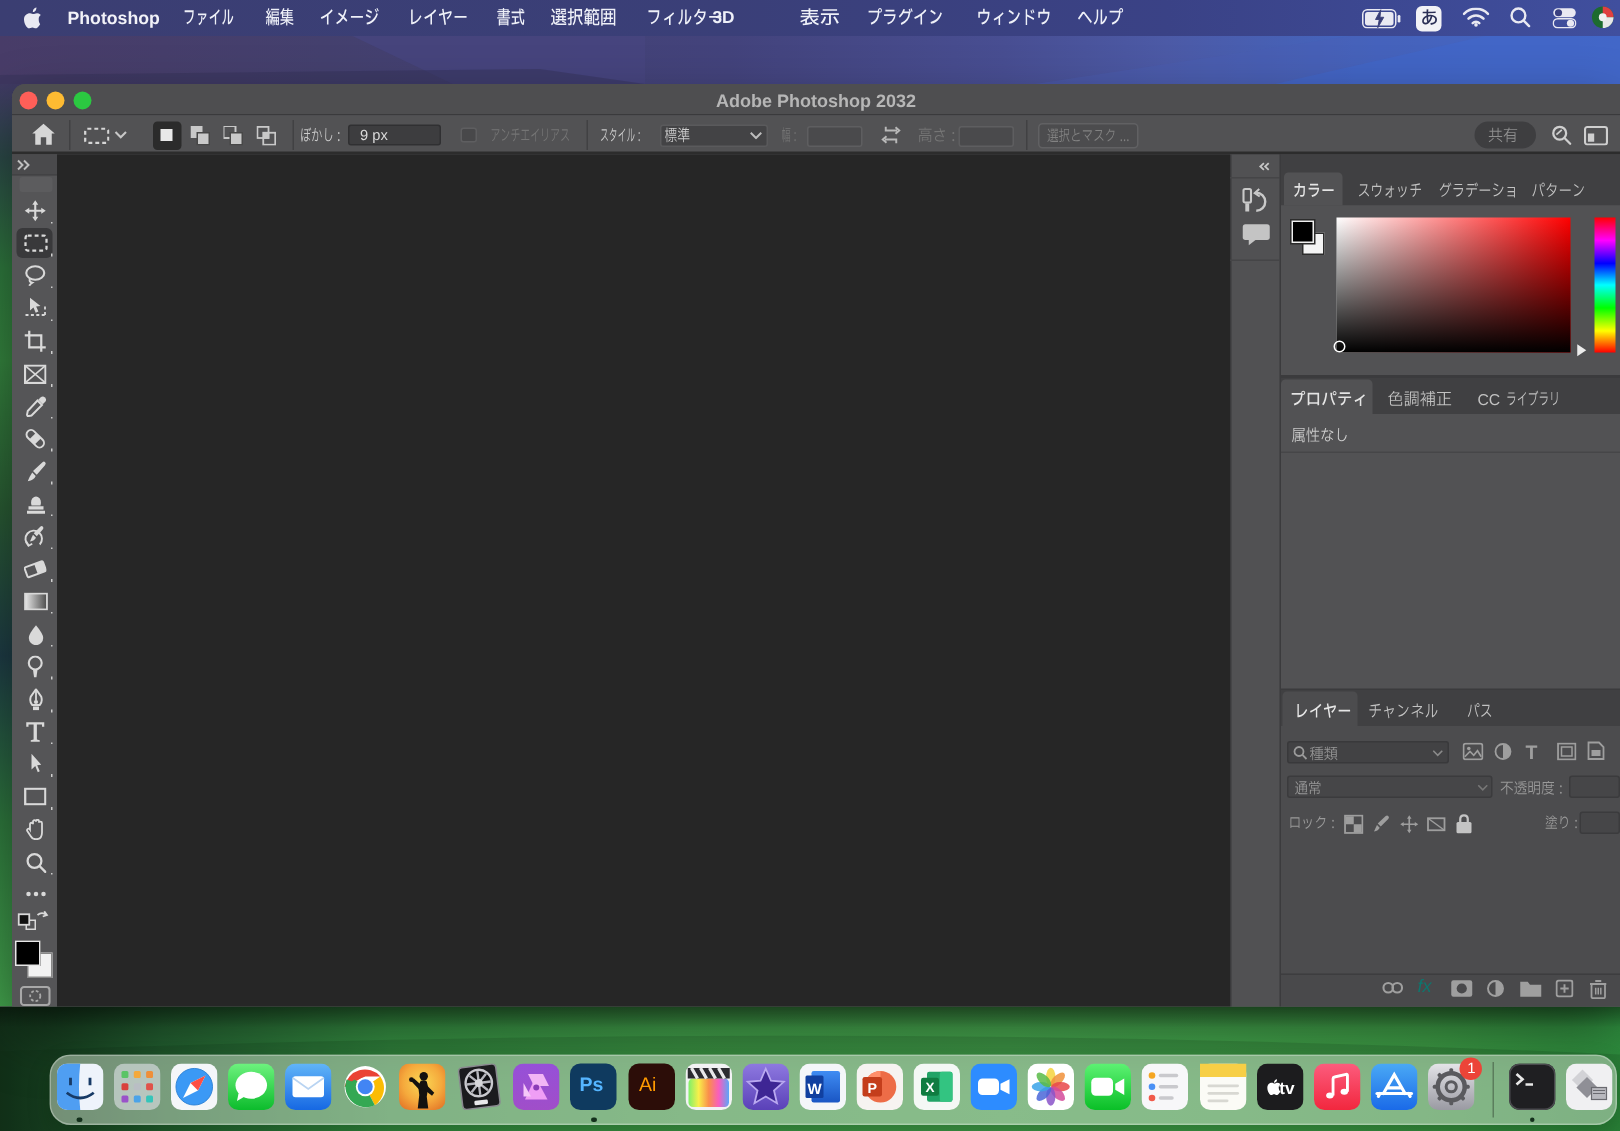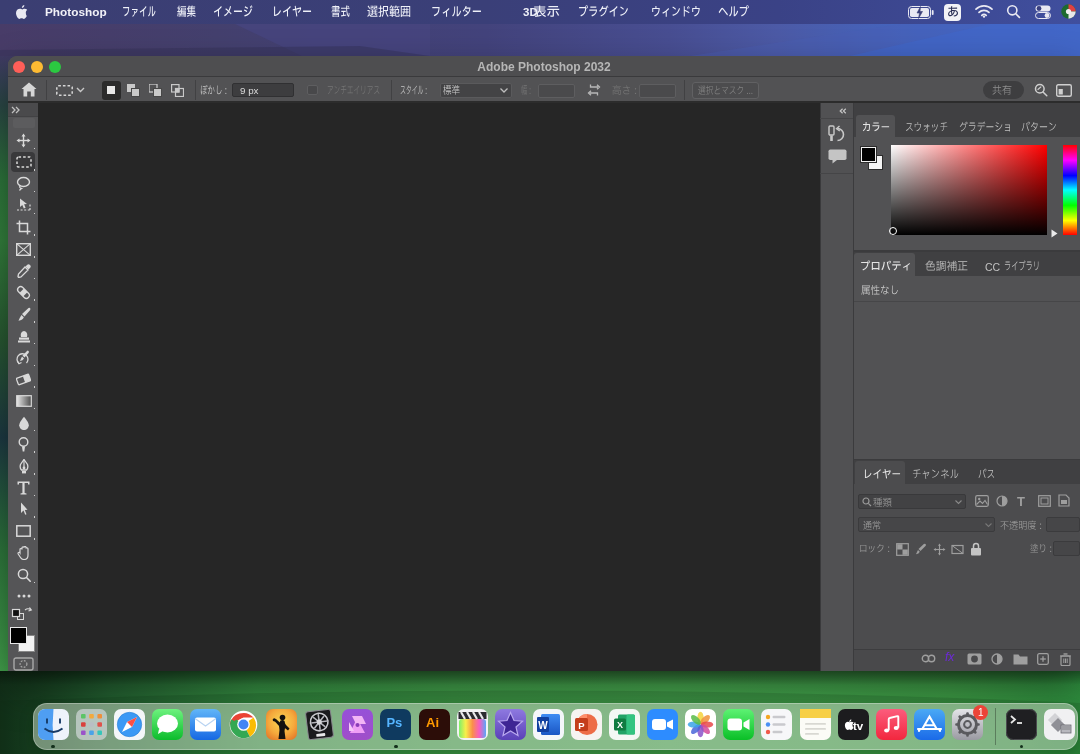--- a/index.html
+++ b/index.html
@@ -54,21 +54,21 @@
   </svg>
 <svg style="position:absolute;left:578px;top:2px;width:53px;height:18px;overflow:visible" viewBox="0 0 53 18">
     <path transform="translate(0,14) scale(0.8160,1)" d="M12.2 -9.1Q12.2 -8.4 11.8 -8.0Q11.3 -7.6 10.6 -7.6Q10.3 -7.6 10.1 -7.6Q9.9 -4.4 8.3 -2.4Q6.7 -0.5 3.6 0.5L3.0 -0.8Q5.0 -1.4 6.2 -2.3Q7.4 -3.2 8.0 -4.5Q8.7 -5.8 8.8 -7.7H1.3V-8.9H9.0Q9.0 -9.0 9.0 -9.1Q9.0 -9.8 9.4 -10.2Q9.9 -10.7 10.6 -10.7Q11.3 -10.7 11.8 -10.2Q12.2 -9.8 12.2 -9.1ZM11.4 -9.2Q11.4 -9.5 11.2 -9.7Q11.0 -9.9 10.6 -9.9Q10.2 -9.9 10.0 -9.7Q9.8 -9.5 9.8 -9.2V-9.0Q9.8 -8.7 10.0 -8.5Q10.2 -8.3 10.6 -8.3Q11.0 -8.3 11.2 -8.5Q11.4 -8.7 11.4 -9.0Z M15.1 -9.5H22.4V-8.3H15.1ZM13.9 -6.5H23.4Q23.3 -3.7 21.6 -2.0Q20.0 -0.2 17.1 0.4L16.5 -0.9Q18.9 -1.3 20.3 -2.4Q21.6 -3.5 22.0 -5.3H13.9Z M36.3 -10.5Q36.9 -9.4 37.3 -8.4L36.5 -8.0Q36.0 -9.2 35.5 -10.2ZM34.8 -10.1Q35.5 -8.9 35.9 -7.9L35.4 -7.7Q35.1 -4.6 33.2 -2.5Q31.3 -0.4 28.1 0.6L27.6 -0.6Q30.4 -1.4 32.0 -3.1Q33.6 -4.7 34.0 -7.1H29.7Q29.1 -6.3 28.4 -5.6Q27.8 -4.9 26.8 -4.2L26.0 -5.2Q28.6 -7.1 29.8 -10.0L31.0 -9.6Q30.7 -8.9 30.4 -8.3H34.7Q34.4 -9.1 34.0 -9.7Z M48.5 -8.9Q47.0 -7.4 45.0 -6.1V0.4H43.7V-5.3Q41.5 -4.1 39.1 -3.3L38.6 -4.5Q41.2 -5.3 43.5 -6.7Q45.9 -8.1 47.6 -9.9Z M55.5 -6.2Q53.8 -7.4 51.7 -8.4L52.4 -9.5Q54.4 -8.6 56.2 -7.3ZM51.9 -1.4Q54.1 -1.8 55.6 -2.6Q57.1 -3.3 58.2 -4.6Q59.3 -5.9 60.1 -7.9L61.2 -7.2Q60.4 -5.1 59.2 -3.7Q58.0 -2.3 56.3 -1.4Q54.6 -0.5 52.3 -0.1Z" fill="#eef0f8"></path>
   </svg>
 <svg style="position:absolute;left:651px;top:2px;width:52px;height:18px;overflow:visible" viewBox="0 0 52 18">
     <path transform="translate(0,14) scale(0.8000,1)" d="M6.8 -8.1H10.9Q10.8 -5.6 10.2 -4.0Q9.5 -2.3 8.2 -1.2Q6.8 -0.1 4.6 0.4L4.0 -0.8Q5.9 -1.2 7.0 -2.0Q8.2 -2.8 8.8 -4.0Q9.4 -5.2 9.5 -6.9H2.8V-4.1H1.5V-8.1H5.5V-10.1H6.8Z M22.6 -7.0Q21.3 -5.8 19.7 -4.7V0.7H18.4V-4.0Q16.8 -3.0 14.8 -2.3L14.3 -3.4Q16.4 -4.1 18.3 -5.3Q20.3 -6.5 21.8 -7.9Z M30.5 -6.2Q28.8 -7.4 26.7 -8.4L27.4 -9.5Q29.4 -8.6 31.2 -7.3ZM26.9 -1.4Q29.1 -1.8 30.6 -2.6Q32.1 -3.3 33.2 -4.6Q34.3 -5.9 35.1 -7.9L36.2 -7.2Q35.4 -5.1 34.2 -3.7Q33.0 -2.3 31.3 -1.4Q29.6 -0.5 27.3 -0.1Z M47.5 -7.4Q46.9 -8.6 46.4 -9.5L47.2 -9.9Q47.9 -8.8 48.3 -7.7ZM42.2 -9.8V-6.3Q43.5 -5.9 45.0 -5.2Q46.6 -4.6 48.1 -3.8L47.5 -2.7Q46.2 -3.4 44.8 -4.0Q43.4 -4.6 42.2 -5.0V0.6H41.0V-9.8ZM46.0 -6.8Q45.5 -7.9 44.9 -8.9L45.7 -9.3Q46.4 -8.1 46.8 -7.1Z M56.8 -8.1H60.9Q60.8 -5.6 60.2 -4.0Q59.5 -2.3 58.2 -1.2Q56.8 -0.1 54.6 0.4L54.0 -0.8Q55.9 -1.2 57.0 -2.0Q58.2 -2.8 58.8 -4.0Q59.4 -5.2 59.5 -6.9H52.8V-4.1H51.5V-8.1H55.5V-10.1H56.8Z" fill="#eef0f8"></path>
   </svg>
 <svg style="position:absolute;left:718px;top:2px;width:33px;height:18px;overflow:visible" viewBox="0 0 33 18">
     <path transform="translate(0,14) scale(0.8267,1)" d="M5.8 -6.5Q5.5 -6.8 5.2 -6.8Q4.9 -6.8 4.7 -6.4L1.7 -2.8L0.8 -3.9L3.7 -7.4Q4.0 -7.8 4.4 -8.0Q4.7 -8.2 5.1 -8.2Q5.5 -8.2 5.8 -8.1Q6.2 -7.9 6.5 -7.5L12.0 -1.7L11.2 -0.5Z M24.3 -4.8Q23.8 -3.0 22.7 -1.7Q21.6 -0.4 20.2 0.2H19.0L19.1 -9.7H20.3V-1.2Q21.2 -1.8 21.9 -2.8Q22.7 -3.8 23.2 -5.5ZM15.9 -9.6H17.1V-5.9Q17.1 -3.6 16.4 -2.1Q15.7 -0.6 14.3 0.5L13.4 -0.6Q14.7 -1.5 15.3 -2.7Q15.9 -3.9 15.9 -5.9Z M37.2 -9.1Q37.2 -8.4 36.8 -8.0Q36.3 -7.6 35.6 -7.6Q35.3 -7.6 35.1 -7.6Q34.9 -4.4 33.3 -2.4Q31.7 -0.5 28.6 0.5L28.0 -0.8Q29.9 -1.4 31.2 -2.3Q32.4 -3.2 33.0 -4.5Q33.7 -5.8 33.8 -7.7H26.3V-8.9H34.0Q34.0 -9.0 34.0 -9.1Q34.0 -9.8 34.4 -10.2Q34.9 -10.7 35.6 -10.7Q36.3 -10.7 36.8 -10.2Q37.2 -9.8 37.2 -9.1ZM36.4 -9.2Q36.4 -9.5 36.2 -9.7Q36.0 -9.9 35.6 -9.9Q35.2 -9.9 35.0 -9.7Q34.8 -9.5 34.8 -9.2V-9.0Q34.8 -8.7 35.0 -8.5Q35.2 -8.3 35.6 -8.3Q36.0 -8.3 36.2 -8.5Q36.4 -8.7 36.4 -9.0Z" fill="#eef0f8"></path>
   </svg>
-<div class="abs" style="left:523px;top:5.5px;font-size:11.5px;font-weight:bold;color:#eef0f8;">3D</div>
+<div class="abs" style="left:475px;top:5.5px;font-size:11.5px;font-weight:bold;color:#eef0f8;">3D</div>
 <svg class="abs" style="left:908px;top:5.5px" width="26" height="13" viewBox="0 0 26 13">
     <rect x="0.5" y="0.5" width="22" height="12" rx="3" fill="none" stroke="#e9e9f2" stroke-width="1"></rect>
     <rect x="2" y="2" width="19" height="9" rx="1.8" fill="#e9e9f2"></rect>
     <rect x="23.8" y="4" width="1.8" height="5" rx="0.9" fill="#e9e9f2"></rect>
     <path d="M12.5 0.5 L9 7 L11.5 7 L10.5 12.5 L14.5 5.5 L12 5.5 Z" fill="#3a3f78" stroke="#3a3f78" stroke-width="0.6"></path>
     </svg>
 <div class="abs" style="left:944px;top:3.5px;width:17px;height:17px;border-radius:4px;background:#f2f2f6;"></div>
 <svg style="position:absolute;left:947px;top:2.5px;width:14px;height:18px;overflow:visible" viewBox="0 0 14 18">
     <path transform="translate(0,13) scale(1.0000,1)" d="M11.0 -2.8Q11.0 -1.3 9.9 -0.5Q8.8 0.4 6.9 0.6L6.6 -0.6Q8.2 -0.7 9.0 -1.2Q9.8 -1.8 9.8 -2.9Q9.8 -3.7 9.3 -4.2Q8.8 -4.8 7.9 -5.0Q7.5 -3.4 6.8 -2.2Q6.1 -1.1 5.2 -0.4Q4.3 0.3 3.3 0.3Q2.3 0.3 1.7 -0.3Q1.1 -0.9 1.1 -1.9Q1.1 -3.1 1.9 -4.1Q2.7 -5.1 4.0 -5.6Q4.0 -6.4 4.0 -7.2Q2.3 -7.2 1.4 -7.2L1.5 -8.2Q3.0 -8.2 4.0 -8.2Q4.1 -8.9 4.1 -9.8L5.3 -9.7Q5.2 -9.3 5.1 -8.2Q8.1 -8.3 10.1 -8.4L10.1 -7.3Q7.9 -7.2 5.1 -7.2Q5.1 -6.3 5.1 -6.0Q5.8 -6.1 6.6 -6.1Q7.9 -6.1 8.9 -5.7Q9.9 -5.3 10.4 -4.6Q11.0 -3.8 11.0 -2.8ZM6.8 -5.1H6.6Q5.8 -5.1 5.1 -4.9Q5.1 -3.3 5.4 -2.0Q6.3 -3.1 6.8 -5.1ZM3.3 -0.9Q3.9 -0.9 4.5 -1.2Q4.1 -2.7 4.0 -4.5Q3.2 -4.0 2.7 -3.4Q2.2 -2.7 2.2 -2.0Q2.2 -1.5 2.5 -1.2Q2.8 -0.9 3.3 -0.9Z" fill="#2b2f55"></path>
   </svg>
@@ -457,21 +457,21 @@
   </svg>
 <svg style="position:absolute;left:1030px;top:541px;width:24px;height:15px;overflow:visible" viewBox="0 0 24 15">
     <path transform="translate(0,11) scale(0.8442,1)" d="M5.2 -1.2V-0.1H9.5V0.5H0.5V-0.1H4.6V-1.2H1.2V-1.7H4.6V-2.6H4.9L4.8 -3.1H5.9V-4.7H3.2V-5.2H5.9V-6.0H4.4V-6.4Q3.8 -6.1 3.0 -5.8L2.7 -6.3Q4.0 -6.8 4.8 -7.3Q5.5 -7.8 5.8 -8.3H6.4Q6.7 -7.8 7.5 -7.3Q8.2 -6.8 9.6 -6.3L9.3 -5.8Q8.5 -6.1 7.9 -6.4V-6.0H6.5V-5.2H9.1V-4.7H6.5V-3.3Q6.5 -2.9 6.3 -2.7Q6.2 -2.6 5.8 -2.6H5.2V-1.7H8.8V-1.2ZM2.7 -6.9Q1.9 -7.4 0.9 -7.9L1.2 -8.3Q2.3 -7.8 3.0 -7.3ZM6.1 -8.0Q5.9 -7.6 5.5 -7.2Q5.1 -6.8 4.5 -6.5H7.8Q7.1 -6.8 6.7 -7.2Q6.3 -7.6 6.1 -8.0ZM2.3 -5.3Q1.5 -5.9 0.5 -6.3L0.8 -6.8Q1.9 -6.3 2.7 -5.8ZM2.7 -4.5Q2.4 -3.9 1.9 -3.3Q1.4 -2.7 1.0 -2.3L0.5 -2.7Q0.9 -3.1 1.4 -3.7Q1.8 -4.2 2.2 -4.8ZM4.8 -4.1Q4.5 -3.6 4.0 -3.2Q3.6 -2.8 3.1 -2.5L2.7 -2.9Q3.2 -3.2 3.6 -3.6Q4.0 -4.0 4.4 -4.4ZM7.7 -4.4Q8.7 -3.7 9.5 -2.9L9.0 -2.4Q8.4 -3.2 7.4 -4.0Z M12.1 -2.6Q12.2 -5.0 12.4 -8.0L13.2 -8.0Q13.0 -6.8 12.9 -5.1H12.9Q13.1 -5.6 13.2 -5.8Q13.6 -6.6 14.2 -7.1Q14.9 -7.6 15.7 -7.6Q16.4 -7.6 17.0 -7.2Q17.5 -6.8 17.8 -6.1Q18.1 -5.4 18.1 -4.4Q18.1 -2.3 17.0 -1.1Q15.9 0.0 13.6 0.3L13.4 -0.4Q15.5 -0.7 16.4 -1.6Q17.4 -2.6 17.4 -4.4Q17.4 -5.6 16.9 -6.2Q16.4 -6.9 15.6 -6.9Q14.7 -6.9 14.0 -6.2Q13.3 -5.6 12.9 -4.3Q12.9 -4.0 12.8 -3.6Q12.8 -3.3 12.8 -2.6Z M23.9 -4.8V-5.0Q23.9 -5.2 24.1 -5.4Q24.2 -5.5 24.5 -5.5Q24.8 -5.5 25.0 -5.4Q25.1 -5.2 25.1 -5.0V-4.8Q25.1 -4.6 25.0 -4.4Q24.8 -4.2 24.5 -4.2Q24.2 -4.2 24.1 -4.4Q23.9 -4.6 23.9 -4.8ZM23.9 -0.5V-0.6Q23.9 -0.9 24.1 -1.0Q24.2 -1.2 24.5 -1.2Q24.8 -1.2 25.0 -1.0Q25.1 -0.9 25.1 -0.6V-0.5Q25.1 -0.2 25.0 -0.0Q24.8 0.1 24.5 0.1Q24.2 0.1 24.1 -0.0Q23.9 -0.2 23.9 -0.5Z" fill="#9a9a9a"></path>
   </svg>
 <div class="abs" style="left:1053px;top:540.5px;width:27px;height:15px;background:#464648;border:1px solid #3b3b3d;border-radius:2px;"></div>
 <div class="abs" style="left:854px;top:649px;width:226px;height:22px;background:#49494b;border-top:1px solid #3d3d3f;"></div>
 <svg class="abs" style="left:921px;top:654px" width="15" height="9" viewBox="0 0 15 9">
 <circle cx="4.5" cy="4.5" r="3.2" fill="none" stroke="#9f9f9f" stroke-width="1.4"></circle>
     <circle cx="10.5" cy="4.5" r="3.2" fill="none" stroke="#9f9f9f" stroke-width="1.4"></circle>
   </svg>
-<div class="abs" style="left:945px;top:650px;font-size:12px;font-style:italic;color:#6d28d9;">fx</div>
+<div class="abs" style="left:945px;top:650px;font-size:12px;font-style:italic;color:#0f766e;">fx</div>
 <svg class="abs" style="left:967px;top:653px" width="15" height="12" viewBox="0 0 15 12">
 <rect x="0.5" y="0.5" width="14" height="11" rx="1.5" fill="#9f9f9f"></rect>
     <circle cx="7.5" cy="6" r="3.4" fill="#49494b"></circle>
   </svg>
 <svg class="abs" style="left:991px;top:653px" width="12" height="12" viewBox="0 0 12 12">
 <circle cx="6" cy="6" r="5" fill="none" stroke="#9f9f9f" stroke-width="1.3"></circle>
     <path d="M6 1 A5 5 0 0 1 6 11 Z" fill="#9f9f9f"></path>
   </svg>
 <svg class="abs" style="left:1013px;top:654px" width="15" height="11" viewBox="0 0 15 11">
 <path d="M0.5 10.5 V0.5 H5.5 L7 2.5 H14.5 V10.5 Z" fill="#9f9f9f"></path>
@@ -589,21 +589,21 @@
     </defs>
 <rect width="31" height="31" rx="7" fill="url(#afg)"></rect>
 <path d="M8 24 L15 9 L23 24 Z" fill="#ef9ef5"></path>
 <path d="M10 7 L20 7 L24 15 L14 15 Z" fill="#f2b5f5"></path>
 <path d="M7 13 L12 22 L7 22 Z" fill="#f5c8f8"></path>
 <circle cx="15.5" cy="16" r="2" fill="#8a3cb8"></circle>
   </svg>
 <div class="abs" style="left:380.40000000000003px;top:709px;width:31px;height:31px;border-radius:7px;overflow:hidden;background:#0f3a5f;"></div>
 <div class="abs" style="left:386.40000000000003px;top:714.5px;font-size:13px;font-weight:bold;color:#55b5ff;">Ps</div>
 <div class="abs" style="left:418.5px;top:709px;width:31px;height:31px;border-radius:7px;overflow:hidden;background:#2c0d08;"></div>
-<div class="abs" style="left:426.0px;top:714.5px;font-size:13px;font-weight:bold;color:#ff9a00;">Ai</div>
+<div class="abs" style="left:426.0px;top:714.5px;font-size:13px;font-weight:normal;color:#ff9a00;">Ai</div>
 <svg class="abs" style="left:456.6px;top:709px" width="31" height="31" viewBox="0 0 31 31">
     <defs>
       <linearGradient id="fcg" x1="0" y1="0" x2="1" y2="0">
 <stop offset="0" stop-color="#7ef06a"></stop>
         <stop offset="0.25" stop-color="#f8ef4a"></stop>
         <stop offset="0.5" stop-color="#fa8e4b"></stop>
         <stop offset="0.75" stop-color="#f85dc0"></stop>
         <stop offset="1" stop-color="#5aa6f8"></stop>
       </linearGradient>
     </defs>

